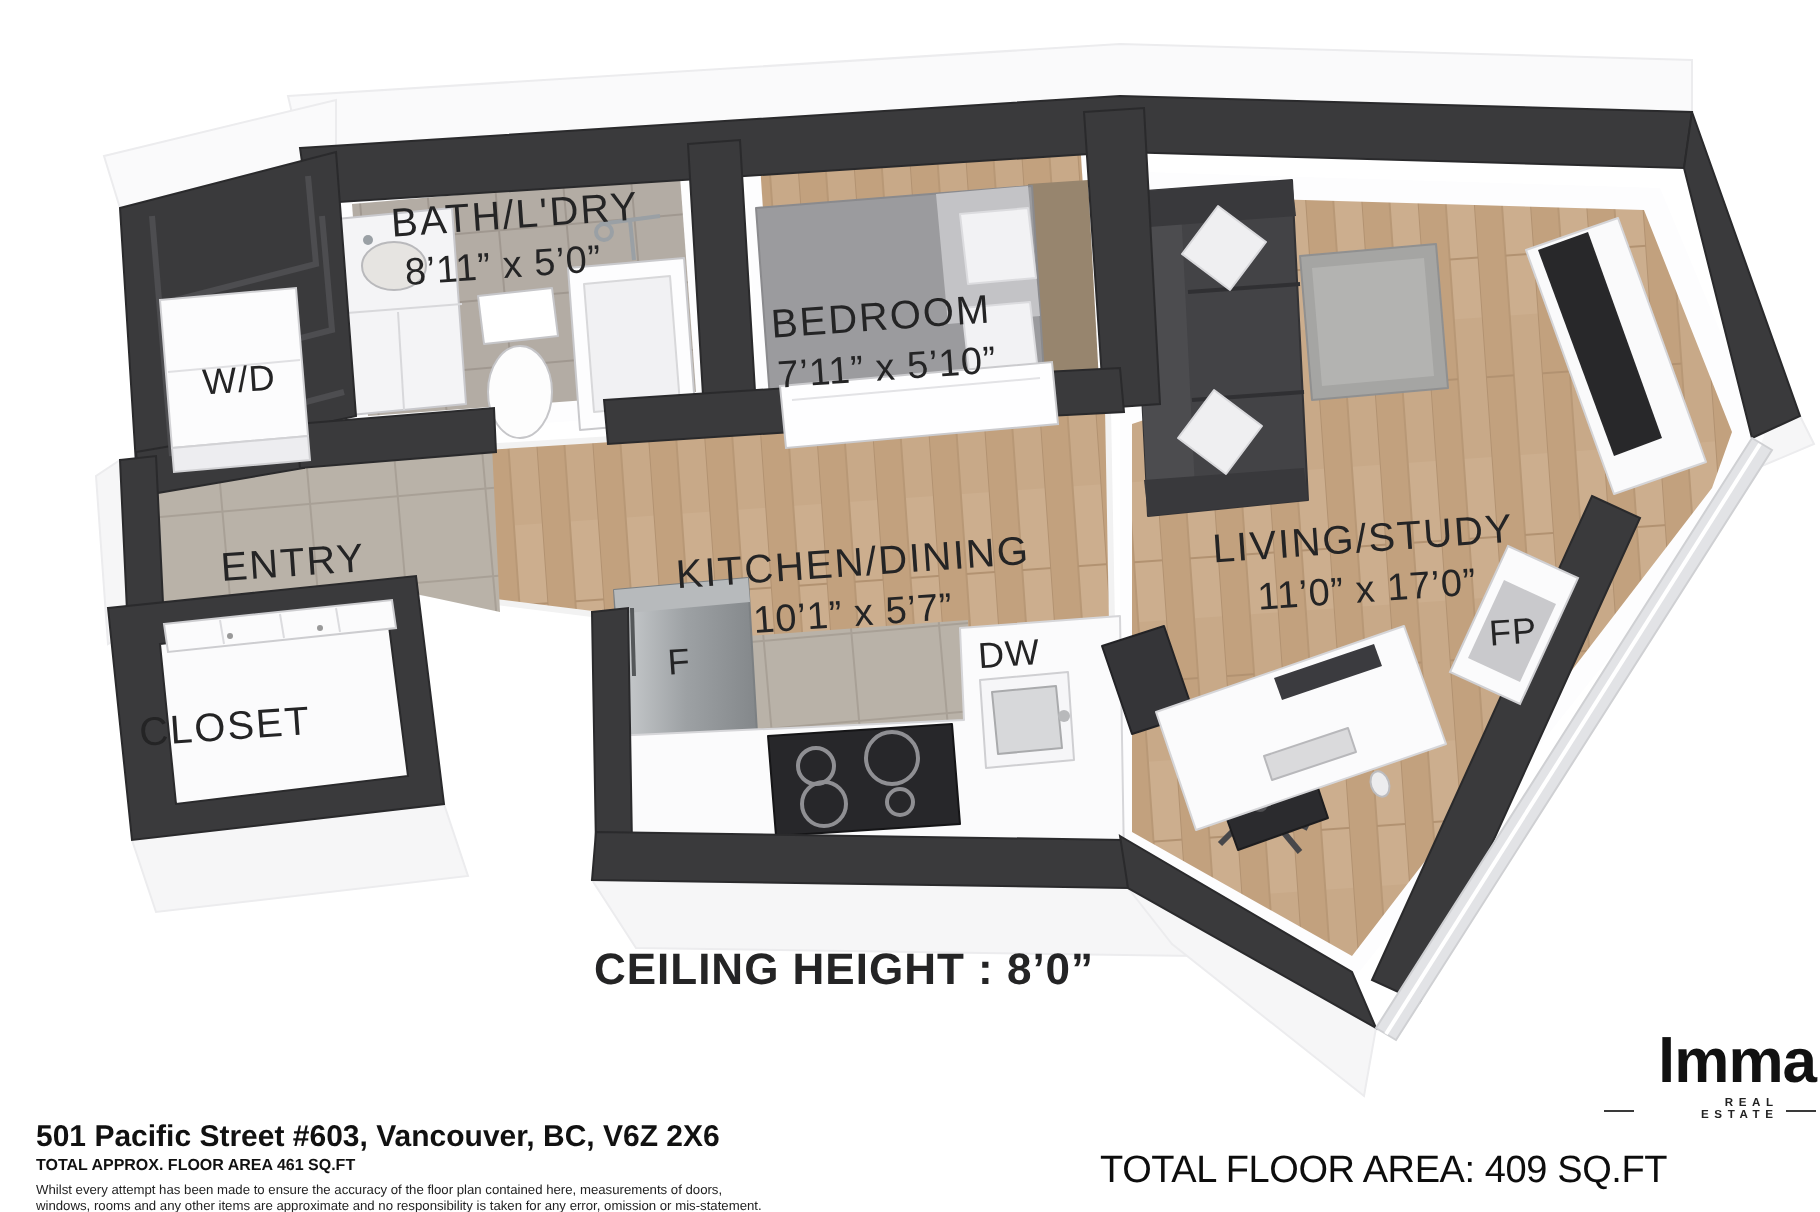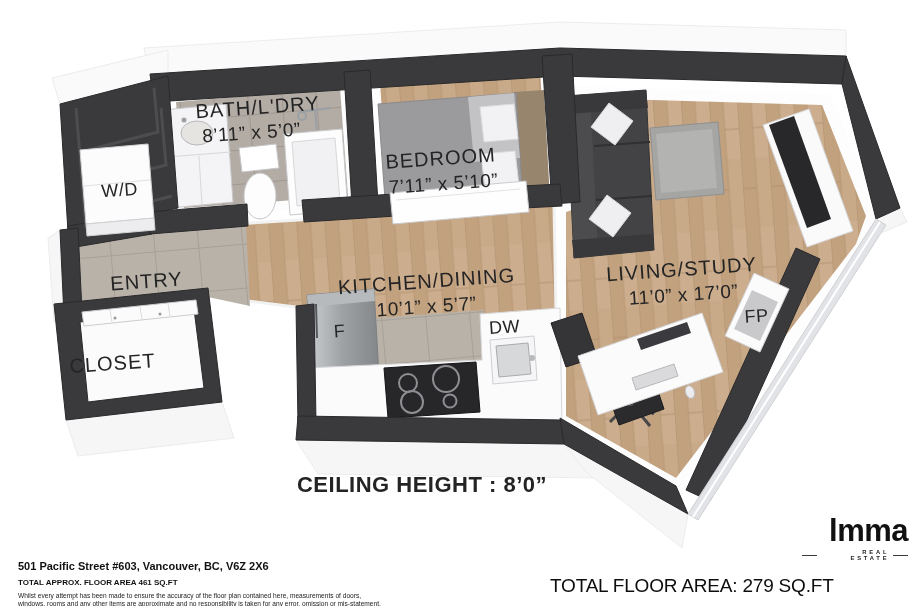--- a/index.html
+++ b/index.html
@@ -4,21 +4,21 @@
 <style>
   html,body{margin:0;padding:0;background:#fff;}
   .stage{position:relative;width:910px;height:606px;background:#ffffff;overflow:hidden;
          font-family:"Liberation Sans",sans-serif;}
   .plan-svg{position:absolute;left:0;top:0;}
   svg text{font-family:"Liberation Sans",sans-serif;fill:#242425;}
   .room-label{font-size:20px;letter-spacing:1px;}
   .room-dims{font-size:19px;letter-spacing:0.5px;}
   .small-label{font-size:18px;letter-spacing:0.5px;}
   .ceiling-note{font-size:22px;font-weight:bold;letter-spacing:0.5px;}
-  .footer-address{position:absolute;left:18px;top:560px;font-size:11px;font-weight:600;color:#111;}
+  .footer-address{position:absolute;left:18px;top:560px;font-size:15px;font-weight:600;color:#111;}
   .footer-approx{position:absolute;left:18px;top:578px;font-size:8px;font-weight:700;color:#111;}
   .footer-disclaimer{position:absolute;left:18px;top:592px;font-size:6.6px;line-height:7.8px;color:#222;width:430px;}
   .footer-total{position:absolute;left:550px;top:575px;font-size:19px;font-weight:500;
                 letter-spacing:-0.2px;color:#0d0d0d;}
   .brand{position:absolute;left:802px;top:515px;width:106px;text-align:right;color:#1a1a1a;}
   .brand-word{font-size:31px;font-weight:800;letter-spacing:-0.5px;line-height:1;color:#111;}
   .brand-tagline{margin-top:3px;display:flex;align-items:center;justify-content:center;gap:4px;
                  font-size:5.8px;letter-spacing:2.8px;font-weight:700;color:#222;}
   .brand-tagline .rule{display:block;width:15px;height:1px;background:#3a3a3a;}
 </style>
@@ -254,21 +254,21 @@
       <text class="ceiling-note" x="422" y="492">CEILING HEIGHT : 8’0”</text>
     </g>
   </svg>
 
   <div class="footer-address">501 Pacific Street #603, Vancouver, BC, V6Z 2X6</div>
   <div class="footer-approx">TOTAL APPROX. FLOOR AREA 461 SQ.FT</div>
   <div class="footer-disclaimer">
     <div>Whilst every attempt has been made to ensure the accuracy of the floor plan contained here, measurements of doors,</div>
     <div>windows, rooms and any other items are approximate and no responsibility is taken for any error, omission or mis-statement.</div>
   </div>
-  <div class="footer-total">TOTAL FLOOR AREA: 279 SQ.FT</div>
+  <div class="footer-total">TOTAL FLOOR AREA: 409 SQ.FT</div>
 
   <div class="brand">
     <div class="brand-word">lmma</div>
     <div class="brand-tagline">
       <span class="rule"></span>
       <span>REAL ESTATE</span>
       <span class="rule"></span>
     </div>
   </div>
 

